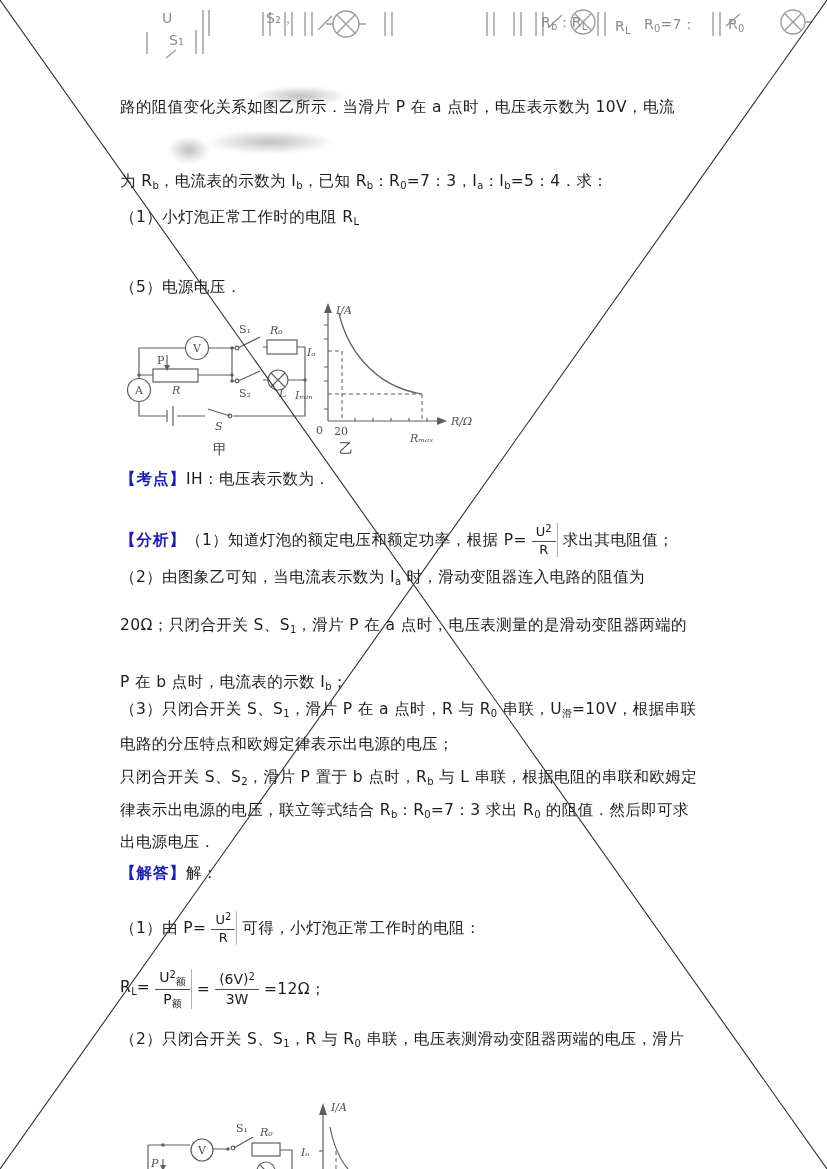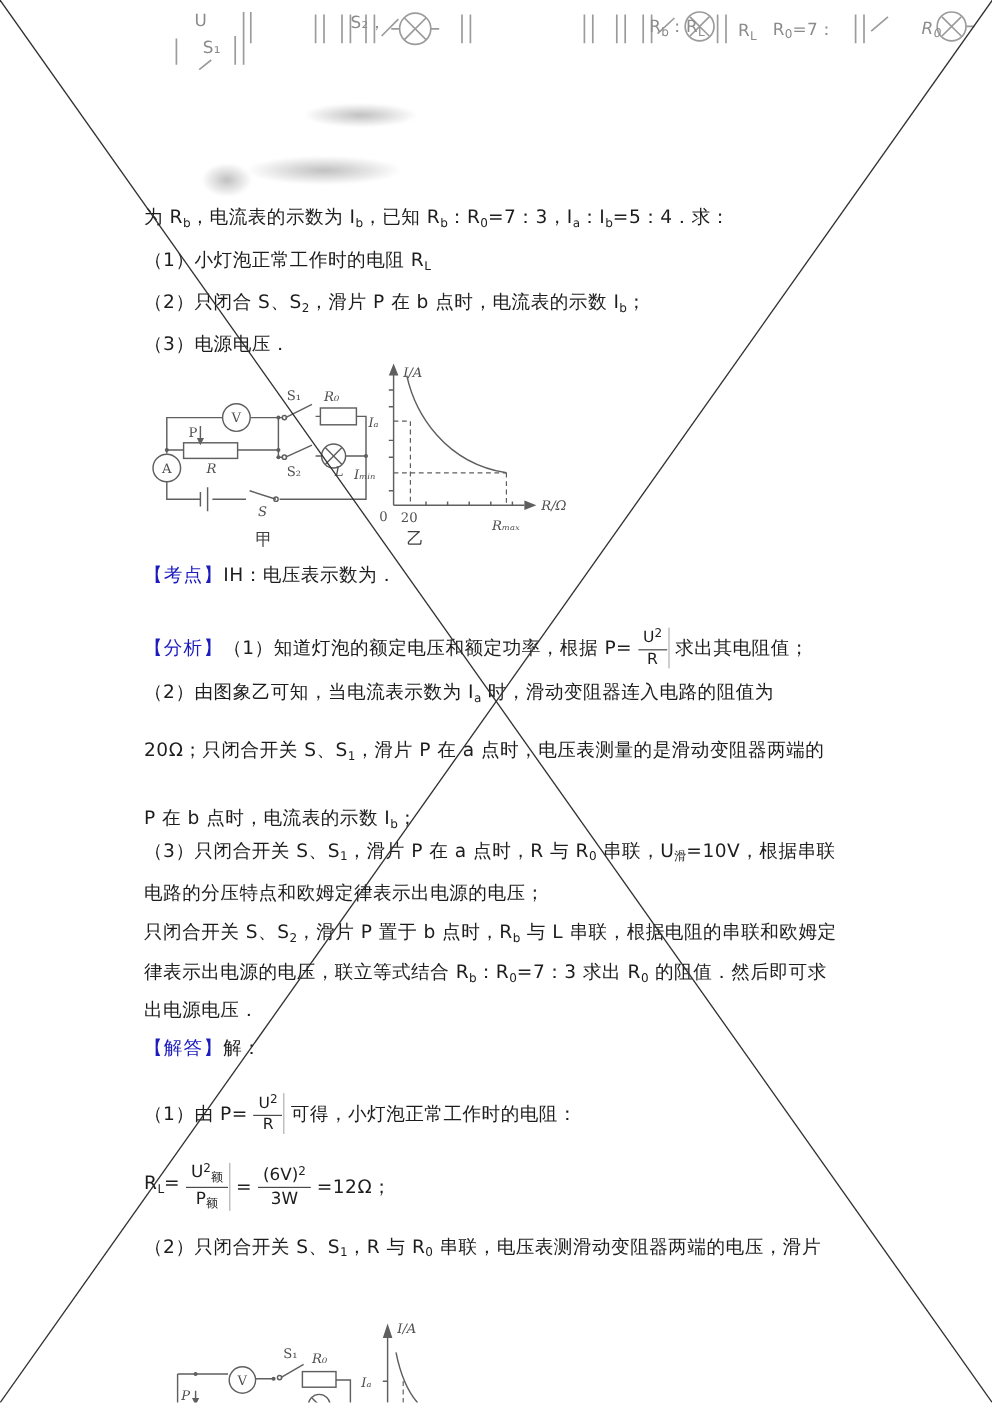--- a/index.html
+++ b/index.html
@@ -8,21 +8,21 @@
     --scan_gray:#8b8b8b;
     --figure_stroke:#5f5f5f;
     --watermark:#303030;
   }
   html,body{margin:0;padding:0;}
   .page{position:relative;width:827px;height:1169px;background:#ffffff;overflow:hidden;
         font-family:"DejaVu Sans","Liberation Sans",sans-serif;color:var(--body_text);}
   .ln{position:absolute;left:120px;width:604px;font-size:15.5px;letter-spacing:.4px;
       line-height:22px;white-space:nowrap;color:var(--body_text);}
   .flexline{display:flex;align-items:center;}
-  .tag{color:var(--heading_blue);font-weight:normal;letter-spacing:1px;}
+  .tag{color:var(--heading_blue);font-weight:bold;letter-spacing:1px;}
   sub{font-size:10px;vertical-align:-3px;letter-spacing:0;}
   sup{font-size:10px;vertical-align:4px;letter-spacing:0;}
   .frac{display:inline-flex;flex-direction:column;align-items:center;vertical-align:middle;
         margin:0 5px;font-size:13px;line-height:1.15;letter-spacing:0;}
   .frac .num{padding:0 4px 1px;border-bottom:1.2px solid #4a4a4a;}
   .frac .den{padding:1px 4px 0;}
   .frac.artifact{border-right:1px solid #b0b0b0;padding-right:1px;}
   .eqfrac{font-size:14px;}
   .striplabel{position:absolute;font-size:14px;color:var(--scan_gray);letter-spacing:.3px;white-space:nowrap;}
   .blob{position:absolute;border-radius:50%;
@@ -58,31 +58,31 @@
       <circle class="stg" cx="455" cy="20" r="12"></circle>
       <path class="stg" d="M447,12L463,28 M463,12L447,28"></path>
     </g>
     <g>
       <circle class="stg" cx="665" cy="20" r="12"></circle>
       <path class="stg" d="M657,12L673,28 M673,12L657,28 M677,20H684"></path>
     </g>
   </svg>
 
   <span class="striplabel" style="left:162px;top:10px;">U</span>
-  <span class="striplabel" style="left:280px;top:10px;padding-left:12px;">S₂，</span>
+  <span class="striplabel" style="left:254px;top:10px;padding-left:12px;">S₂，</span>
   <span class="striplabel" style="left:541px;top:14px;">R<sub>b</sub>：R<sub>L</sub></span>
   <span class="striplabel" style="left:615px;top:18px;">R<sub>L</sub></span>
   <span class="striplabel" style="left:644px;top:16px;">R<sub>0</sub>=7：</span>
-  <span class="striplabel" style="left:768px;top:16px;font-style:italic;">R<sub>0</sub></span>
+  <span class="striplabel" style="left:728px;top:16px;">R<sub>0</sub></span>
   <span class="striplabel" style="left:169px;top:32px;">S₁</span>
 
+  <div class="ln" style="top:96px">路的阻值变化关系如图乙所示．当滑片 P 在 a 点时，电压表示数为 10V，电流</div>
   <div class="ln" style="top:170px">为 R<sub>b</sub>，电流表的示数为 I<sub>b</sub>，已知 R<sub>b</sub>：R<sub>0</sub>=7：3，I<sub>a</sub>：I<sub>b</sub>=5：4．求：</div>
   <div class="ln" style="top:206px">（1）小灯泡正常工作时的电阻 R<sub>L</sub></div>
-  <div class="ln" style="top:241px">（2）只闭合 S、S<sub>2</sub>，滑片 P 在 b 点时，电流表的示数 I<sub>b</sub>；</div>
-  <div class="ln" style="top:276px">（3）电源电压．</div>
+  <div class="ln" style="top:276px">（5）电源电压．</div>
 
   <svg style="left:115px;top:293px;" width="380" height="170" viewBox="0 0 380 170">
 
     <path class="st" d="M24,85V55H70 M94,55H117 M117,55V88 M24,82H38 M83,82H117 M148,54H152 M182,54H190V123H118
          M115,123L93,116 M90,123H62 M52,123H24V108 M148,87H153 M173,87H190 M117,88H121 M117,55H121"></path>
 
     <g>
       <path class="st" d="M58,113V133 M52,117V129"></path>
     </g>
 

